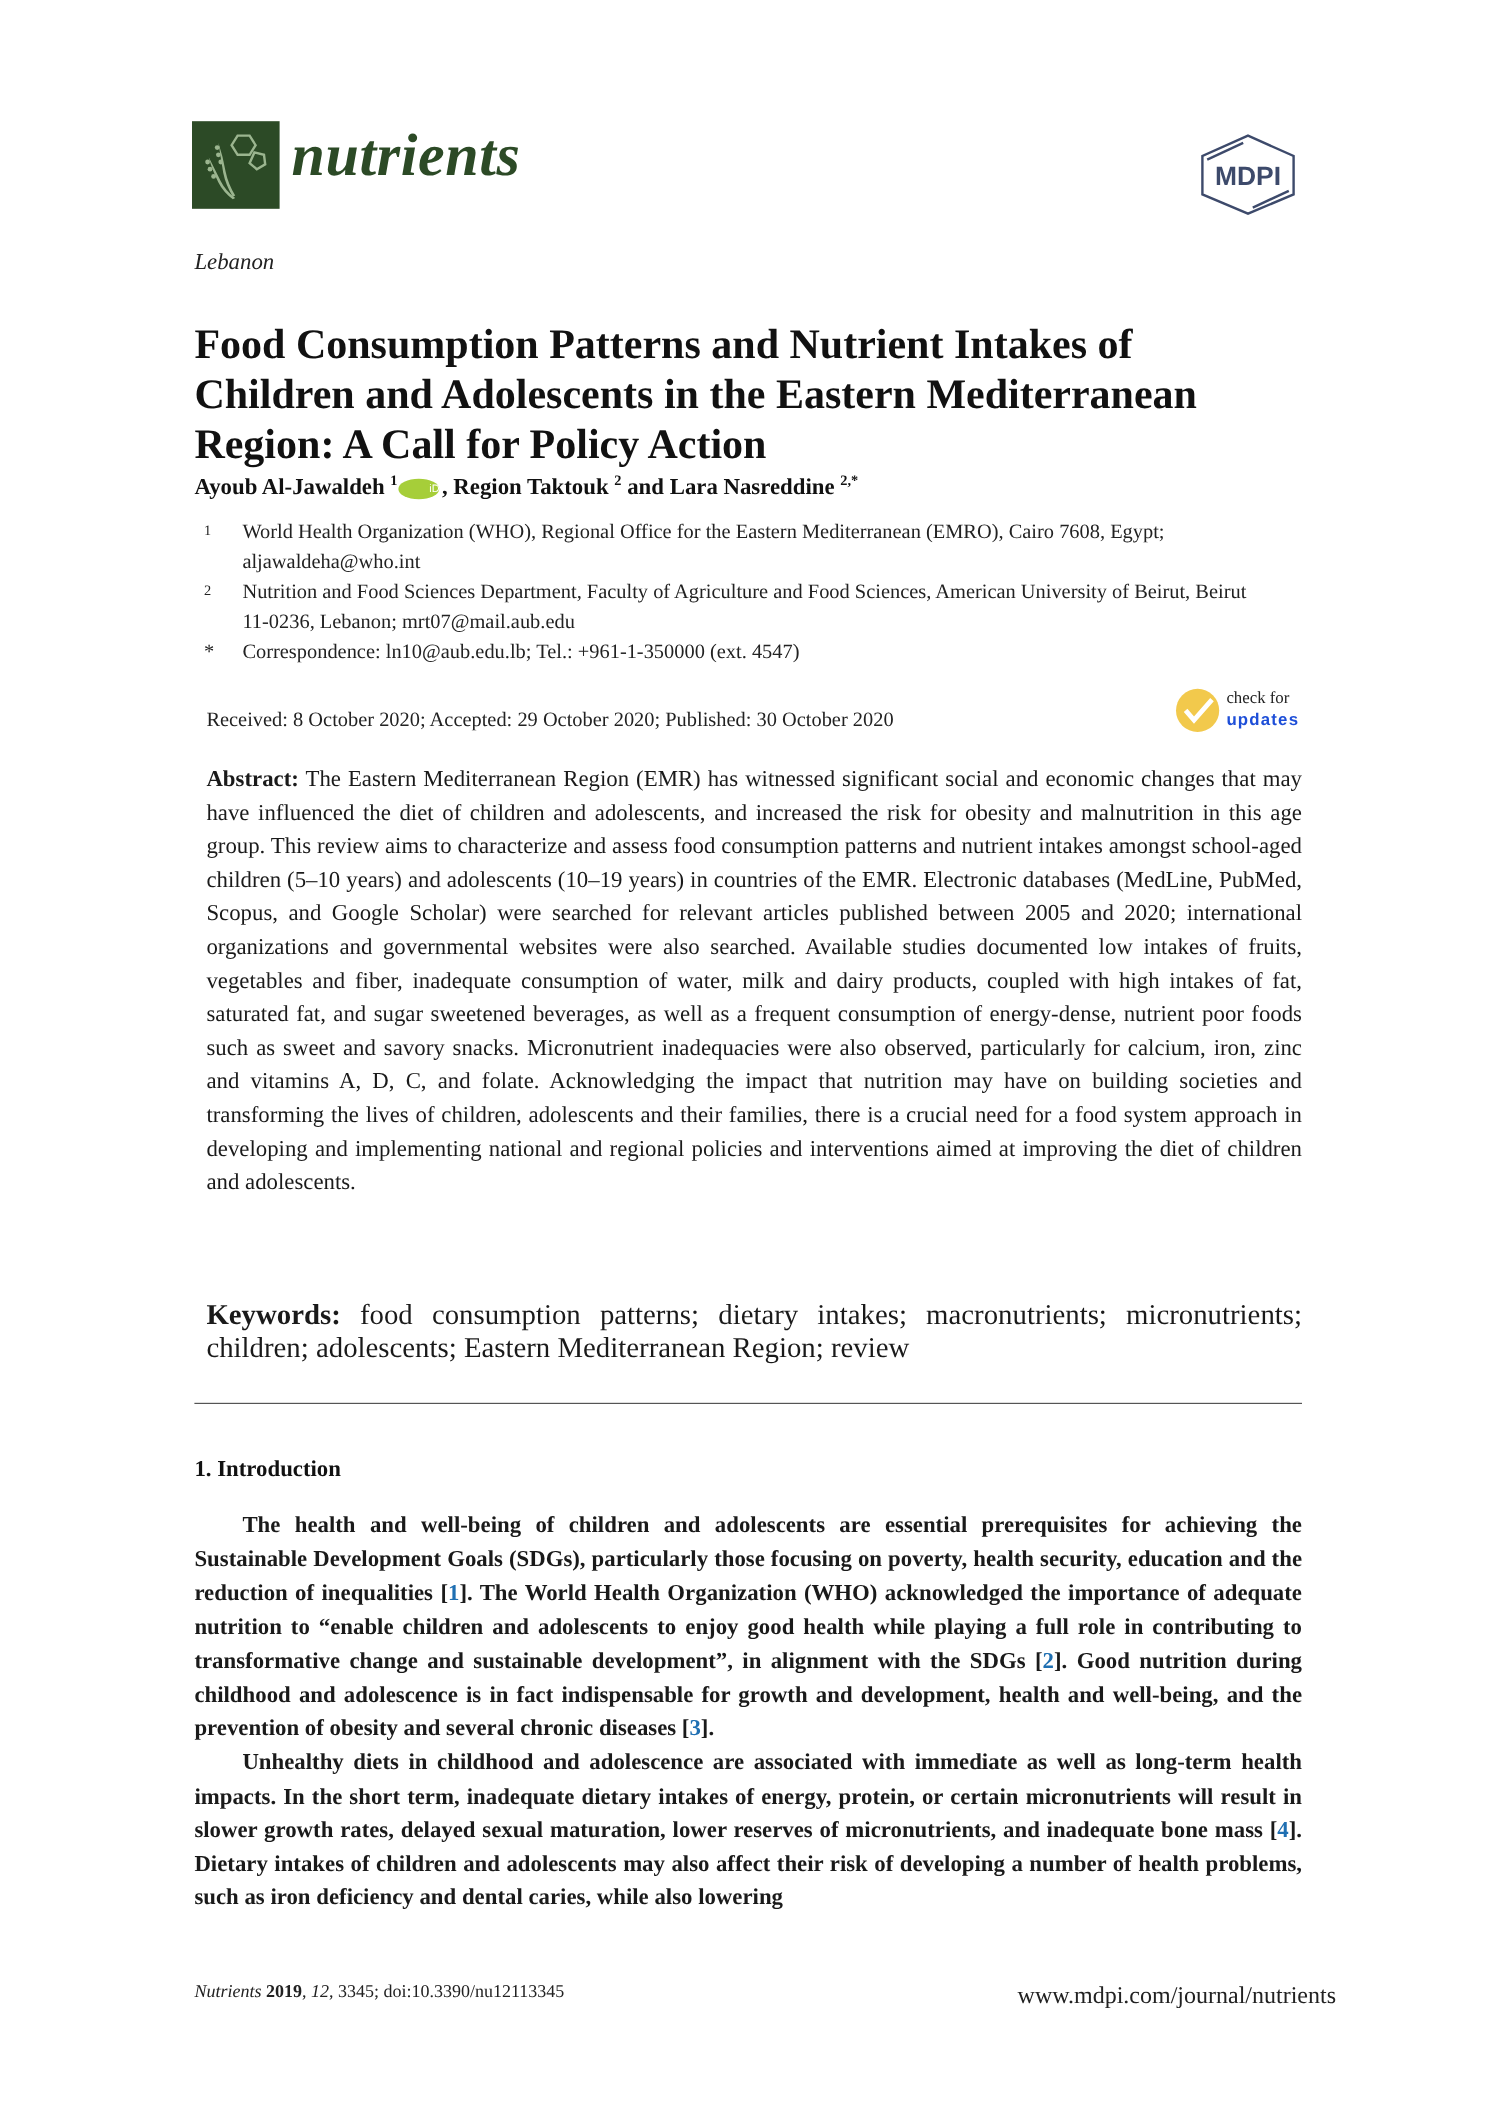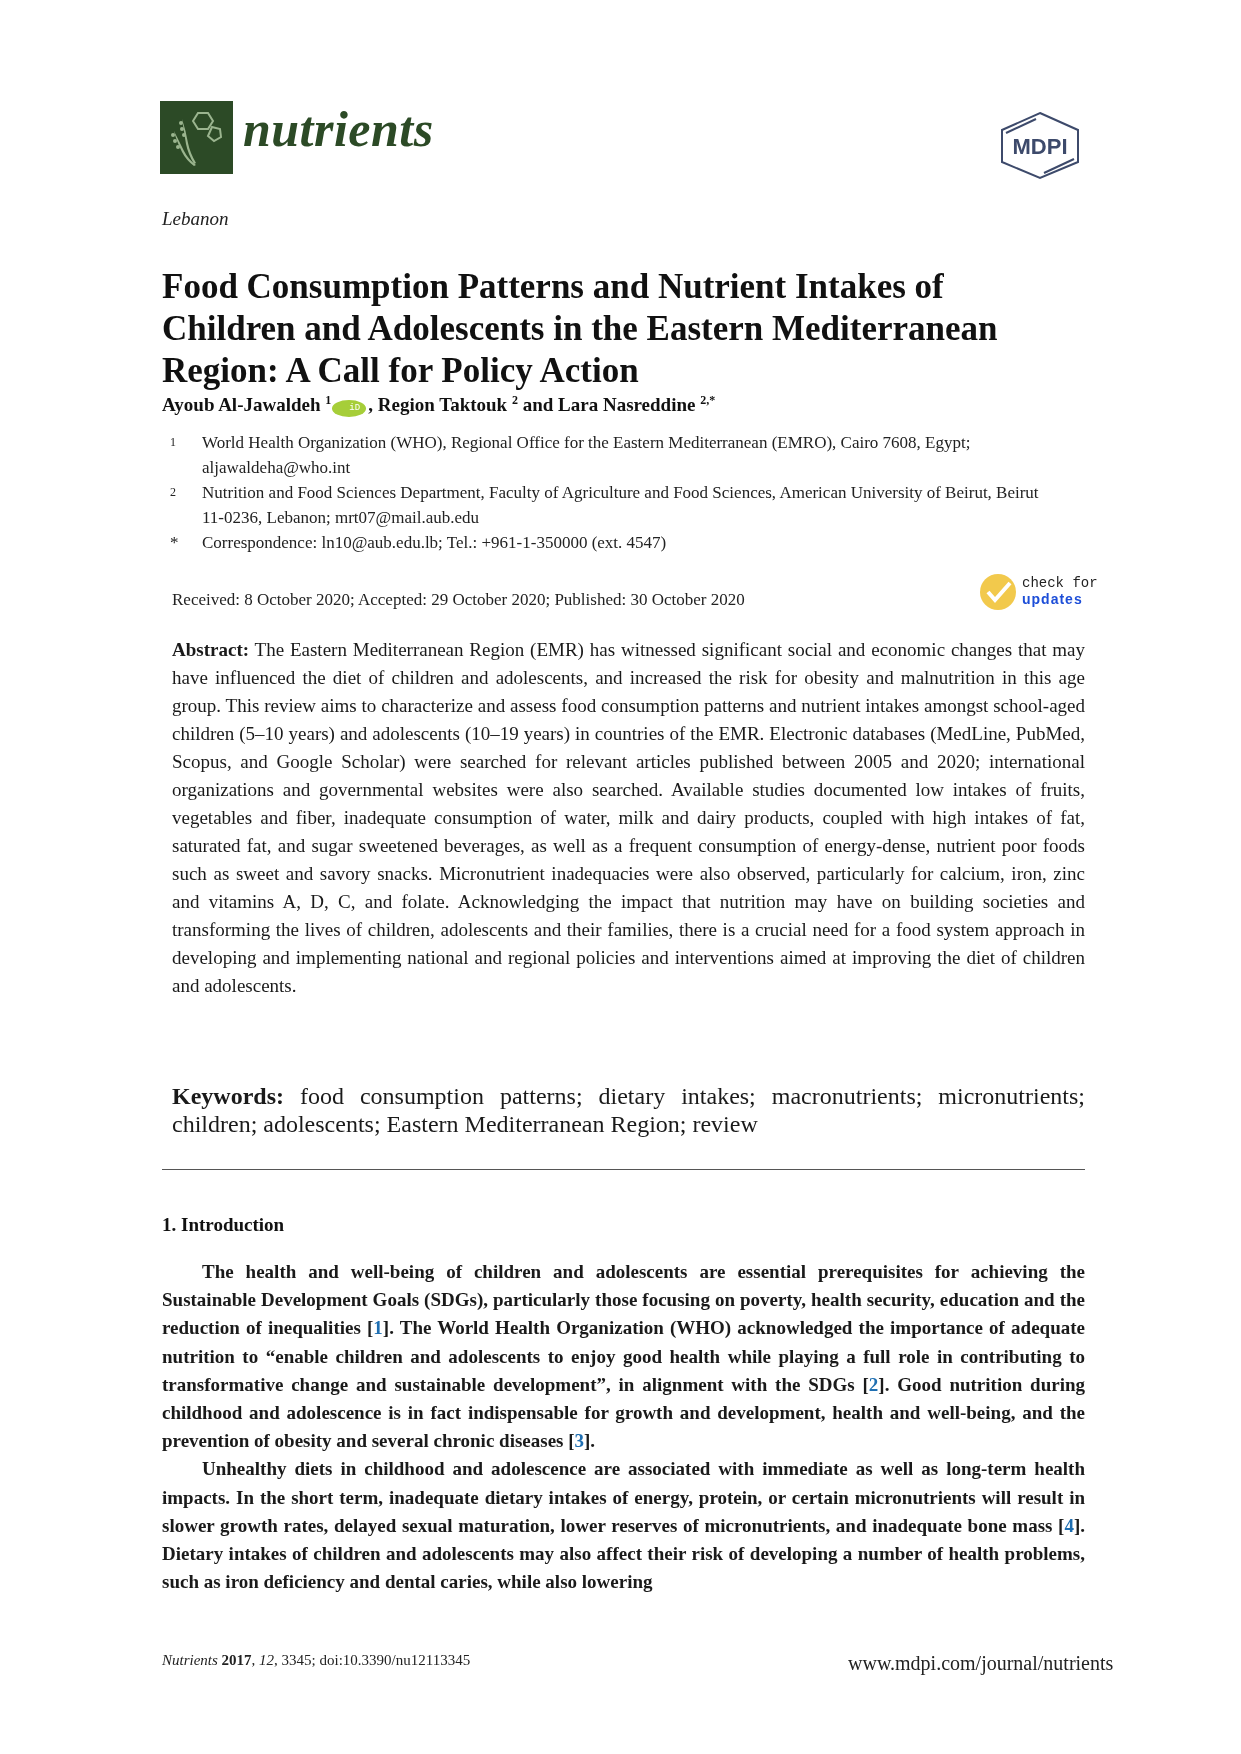--- a/index.html
+++ b/index.html
@@ -8,30 +8,30 @@
   .abs { position: absolute; }
   .logo-box { left: 160px; top: 101px; width: 73px; height: 73px; background: #2c4a26; }
   .journal-name { left: 243px; top: 104px; font-size: 50px; font-weight: bold; font-style: italic;
                   color: #2c4a26; letter-spacing: 0.5px; line-height: 1; }
   .mdpi { left: 990px; top: 110px; width: 100px; height: 70px; }
   .article-type { left: 162px; top: 208px; font-size: 19px; font-style: italic; color: #222; }
   .title { left: 162px; top: 232px; width: 900px; font-size: 35px; font-weight: bold; line-height: 42px; color: #111; margin-top: 34px; }
   .authors { left: 162px; top: 393px; font-size: 19px; font-weight: bold; color: #111; }
   .authors sup { font-size: 12px; font-weight: bold; }
   .orcid { display: inline-block; width: 17px; height: 17px; border-radius: 50%; background: #a6ce39;
-           color: #fff; font-size: 9px; font-family: Liberation Mono, monospace; text-align: left;
+           color: #fff; font-size: 9px; font-family: Liberation Sans, sans-serif; text-align: right;
            line-height: 17px; vertical-align: 1px; margin: 0 2px 0 1px; font-weight: normal; padding-left: 17px; }
   .affils { left: 162px; top: 430px; width: 900px; font-size: 17px; line-height: 25px; color: #222; }
   .affil { display: flex; }
   .affil .mark { width: 40px; flex: none; font-size: 12px; padding-left: 8px; box-sizing: border-box; }
   .affil .mark.star { font-size: 17px; }
   .dates { left: 172px; top: 590px; font-size: 17px; color: #222; }
   .check { left: 980px; top: 574px; width: 130px; height: 40px; }
   .check-circle { position: absolute; left: 0; top: 0; width: 36px; height: 36px; border-radius: 50%; background: #f2c94c; }
-  .check-t1 { position: absolute; left: 42px; top: 1px; font-family: Liberation Mono, monospace; font-size: 14px; color: #222; }
+  .check-t1 { position: absolute; left: 42px; top: 1px; font-family: Liberation Serif, serif; font-size: 14px; color: #222; }
   .check-t2 { position: absolute; left: 42px; top: 17px; font-family: Liberation Sans, sans-serif; font-size: 14px; font-weight: bold; letter-spacing: 1px; color: #1d4ed8; }
   .abstract { left: 172px; top: 636px; width: 913px; font-size: 19px; line-height: 28px; text-align: justify; color: #1a1a1a; }
   .keywords { left: 172px; top: 1082px; width: 913px; font-size: 24px; line-height: 28px; text-align: justify; color: #1a1a1a; }
   b.lbl { font-weight: bold; }
   .rule { left: 162px; top: 1169px; width: 923px; height: 0; border-top: 1.5px solid #555; }
   .section-head { left: 162px; top: 1214px; font-size: 19px; font-weight: bold; color: #111; }
   .body-text { left: 162px; top: 1258px; width: 923px; font-size: 19px; line-height: 28.2px; text-align: justify; color: #1a1a1a; }
   .body-text p { margin: 0; text-indent: 40px; font-weight: bold; }
   .ref { color: #1f6fb2; }
   .footer-left { left: 162px; top: 1652px; font-size: 15px; color: #222; }
@@ -120,15 +120,15 @@
   <p>
     <span>The health and well-being of children and adolescents are essential prerequisites for achieving the Sustainable Development Goals (SDGs), particularly those focusing on poverty, health security, education and the reduction of inequalities [</span><a class="ref">1</a><span>]. The World Health Organization (WHO) acknowledged the importance of adequate nutrition to “enable children and adolescents to enjoy good health while playing a full role in contributing to transformative change and sustainable development”, in alignment with the SDGs [</span><a class="ref">2</a><span>]. Good nutrition during childhood and adolescence is in fact indispensable for growth and development, health and well-being, and the prevention of obesity and several chronic diseases [</span><a class="ref">3</a><span>].</span>
   </p>
   <p>
     <span>Unhealthy diets in childhood and adolescence are associated with immediate as well as long-term health impacts. In the short term, inadequate dietary intakes of energy, protein, or certain micronutrients will result in slower growth rates, delayed sexual maturation, lower reserves of micronutrients, and inadequate bone mass [</span><a class="ref">4</a><span>]. Dietary intakes of children and adolescents may also affect their risk of developing a number of health problems, such as iron deficiency and dental caries, while also lowering</span>
   </p>
 </div>
 
 <div class="abs footer-left">
   <i>Nutrients</i>
-  <b>2017</b>, <i>12</i><span>, 3345; doi:10.3390/nu12113345</span>
+  <b>2019</b>, <i>12</i><span>, 3345; doi:10.3390/nu12113345</span>
 </div>
 <div class="abs footer-right">www.mdpi.com/journal/nutrients</div>
 
 </body></html>

